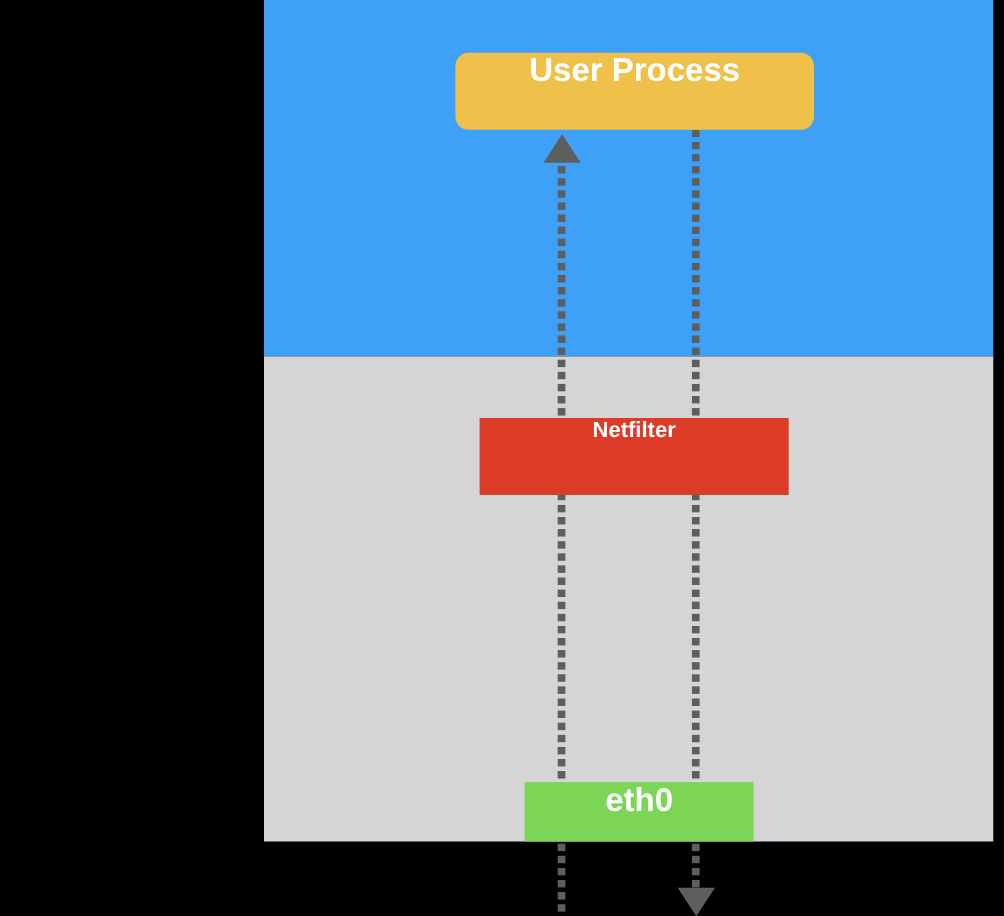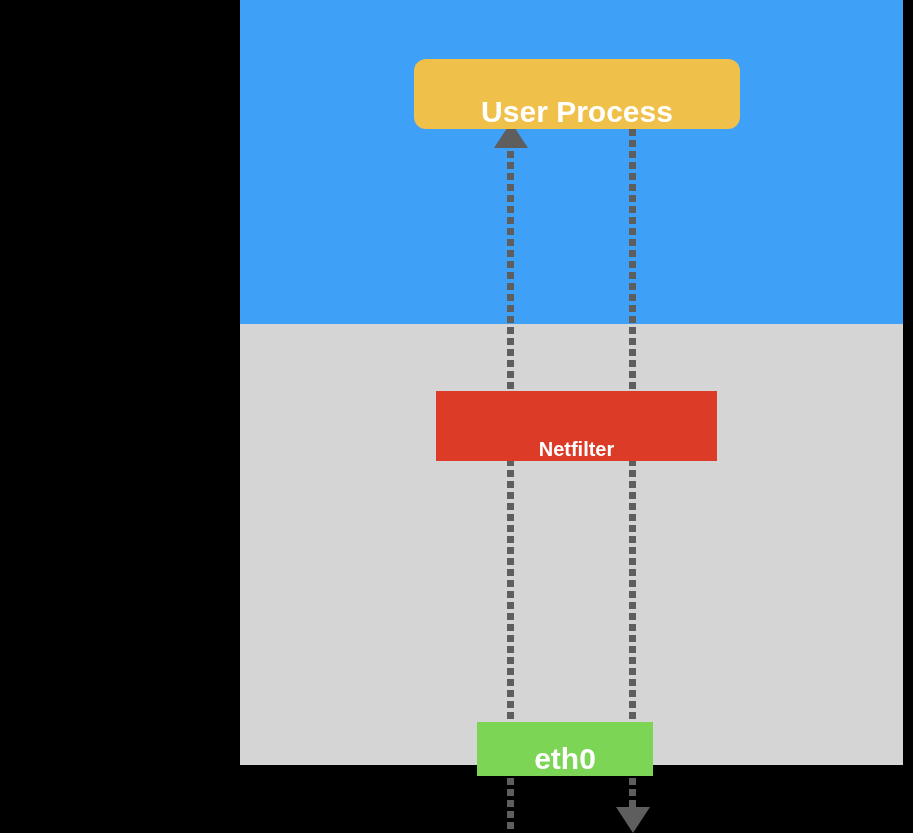--- a/index.html
+++ b/index.html
@@ -77,28 +77,27 @@
     top: 807px;
     border-left: 17px solid transparent;
     border-right: 17px solid transparent;
     border-top: 26px solid #5E5E5E;
   }
 
   
   .node {
     position: absolute;
     display: flex;
-    align-items: flex-end;
+    align-items: flex-start;
     justify-content: center;
     color: #FFFFFF;
     font-weight: bold;
     text-align: center;
     box-sizing: border-box;
     user-select: none;
-    margin-top: 11px;
   }
   #node-user-process {
     left: 414px;
     top: 48px;
     width: 326px;
     height: 70px;
     background: #EFC04A;
     border-radius: 12px;
     font-size: 30px;
   }
@@ -107,21 +106,21 @@
     top: 380px;
     width: 281px;
     height: 70px;
     background: #DB3B27;
     border-radius: 0px;
     font-size: 20px;
   }
   #node-eth0 {
     left: 477px;
     top: 711px;
-    width: 176px;
+    width: 208px;
     height: 54px;
     background: #7CD555;
     border-radius: 0px;
     font-size: 30px;
   }
 </style>
 </head>
 <body>
 
 <div id="canvas">

